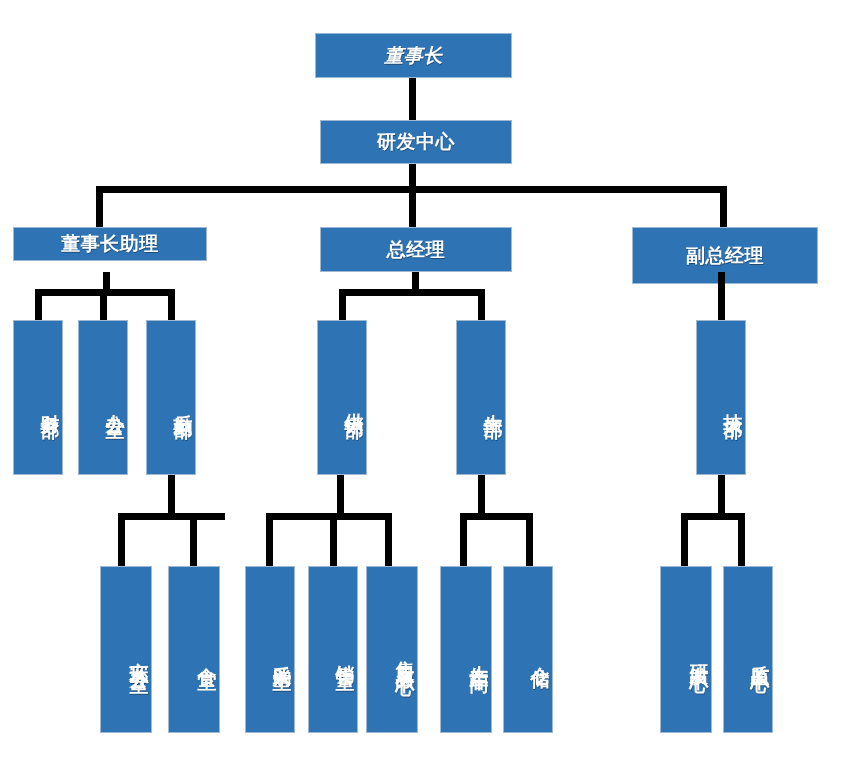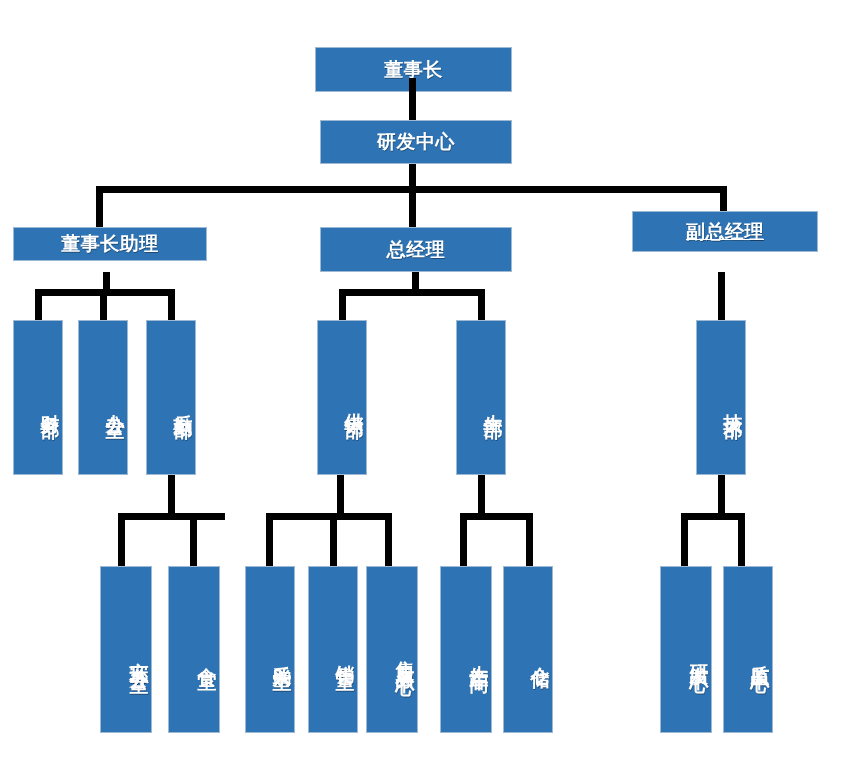--- a/index.html
+++ b/index.html
@@ -54,21 +54,21 @@
     background: #000000;
   }
   .conn.v { width: 7px; }
   .conn.h { height: 7px; }
 </style>
 </head>
 <body>
 
 <div id="chart-root">
 
-  <div class="node horiz" style="left:315px; top:47px; width:197px; height:45px;">
+  <div class="node horiz" style="left:315px; top:33px; width:197px; height:45px;font-style:italic;">
     <span>董事长</span>
   </div>
 
   <div class="conn v" style="left:409px; top:78px; height:42px;"></div>
 
   <div class="node horiz" style="left:320px; top:120px; width:192px; height:44px;">
     <span>研发中心</span>
   </div>
 
   <div class="conn v" style="left:409px; top:164px; height:25px;"></div>
@@ -76,21 +76,21 @@
   <div class="conn v" style="left:96px; top:186px; height:41px;"></div>
   <div class="conn v" style="left:409px; top:186px; height:41px;"></div>
   <div class="conn v" style="left:720px; top:186px; height:41px;"></div>
 
   <div class="node horiz" style="left:13px; top:227px; width:194px; height:34px;">
     <span>董事长助理</span>
   </div>
   <div class="node horiz" style="left:320px; top:227px; width:192px; height:45px;">
     <span>总经理</span>
   </div>
-  <div class="node horiz" style="left:632px; top:211px; width:186px; height:41px;text-decoration:underline;">
+  <div class="node horiz" style="left:632px; top:227px; width:186px; height:57px;">
     <span>副总经理</span>
   </div>
 
   <div class="conn v" style="left:103px; top:272px; height:22px;"></div>
   <div class="conn h" style="left:35px; top:289px; width:140px;"></div>
   <div class="conn v" style="left:35px; top:289px; height:31px;"></div>
   <div class="conn v" style="left:100px; top:289px; height:31px;"></div>
   <div class="conn v" style="left:168px; top:289px; height:31px;"></div>
 
   <div class="conn v" style="left:412px; top:272px; height:22px;"></div>

